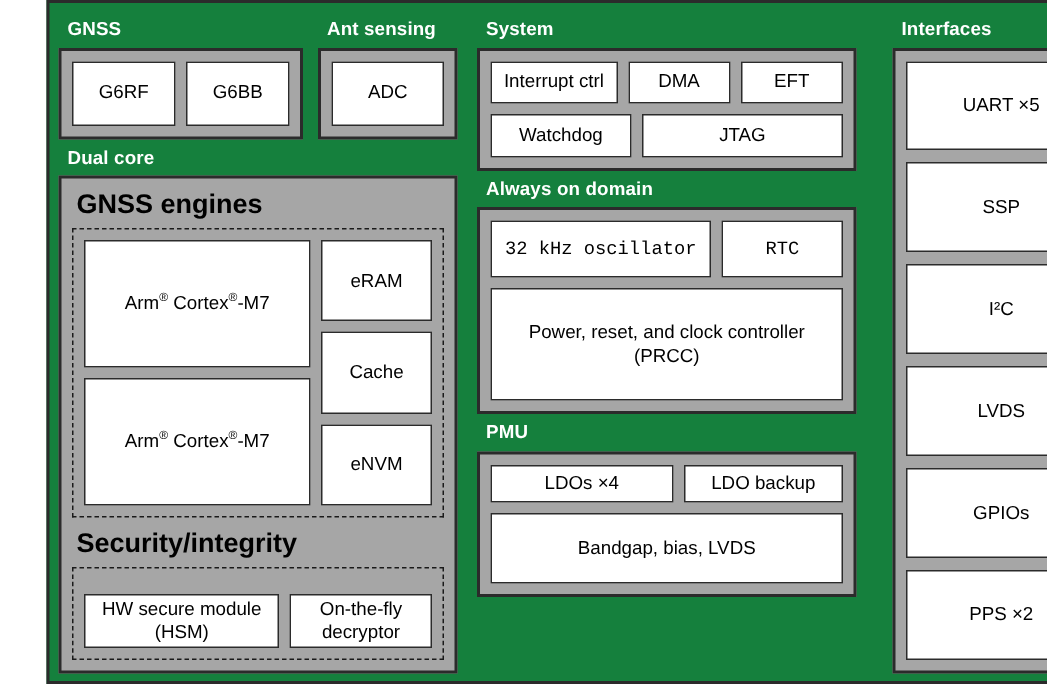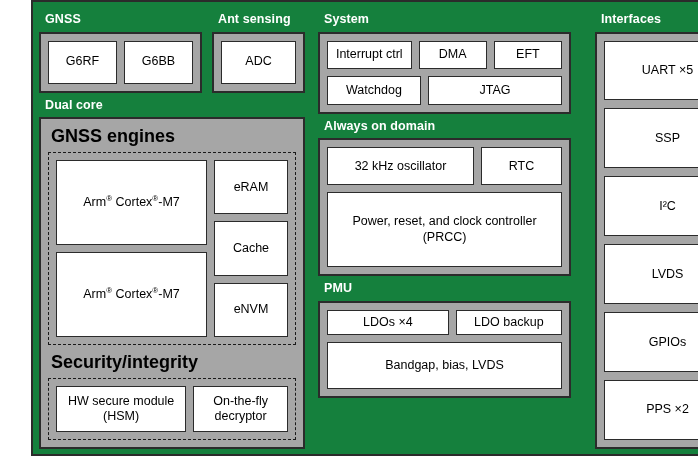--- a/index.html
+++ b/index.html
@@ -142,31 +142,31 @@
   #mem-col .blk { flex: 1 1 0; }
 
   #sys-row-1 { flex: 1 1 0; }
   #sys-row-2 { flex: 1 1 0; }
   #interrupt-blk { flex: 1.28 1 0; }
   #dma-blk { flex: 1 1 0; }
   #eft-blk { flex: 1 1 0; }
   #watchdog-blk { flex: 1 1 0; }
   #jtag-blk { flex: 1.48 1 0; }
 
-  #aod-row-1 { flex: 1 1 0; }
+  #aod-row-1 { flex: 1 1 0; font-family: Liberation Mono, monospace; }
   #osc-blk { flex: 1.93 1 0; }
   #rtc-blk { flex: 1 1 0; }
   #prcc-blk { flex: 1.02 1 0; }
 
   #pmu-row-1 { flex: 1 1 0; }
   #ldos-blk { flex: 1.16 1 0; }
   #ldobk-blk { flex: 1 1 0; }
   #bandgap-blk { flex: 1 1 0; }
 
-  #sec-dashed .row { flex: 1 1 auto; }
+  #sec-dashed .row { flex: 1 1 auto; align-items: flex-end; }
   #hsm-blk { flex: 1.42 1 0; }
   #otf-blk { flex: 1 1 0; }
 
   .sup { font-size: 8px; vertical-align: super; line-height: 0; }
 </style>
 </head>
 <body>
 
 <div id="diagram">
 

